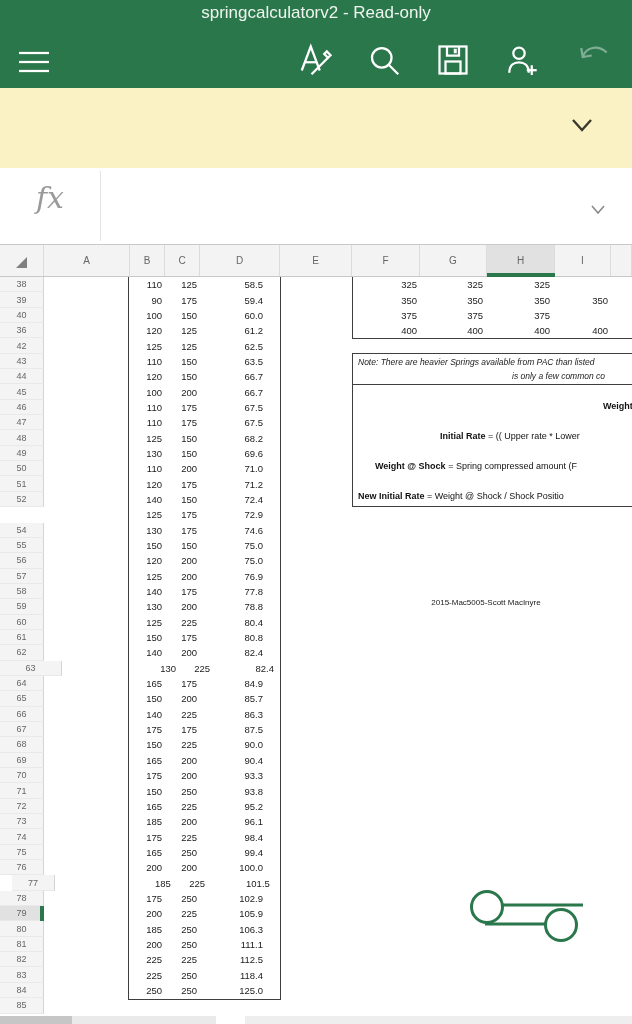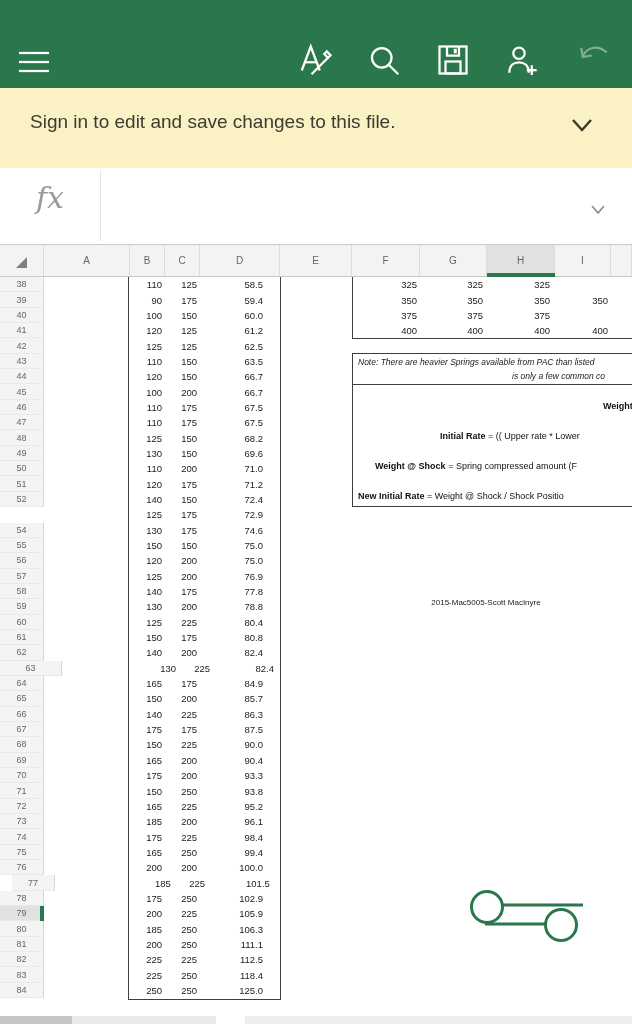--- a/index.html
+++ b/index.html
@@ -97,20 +97,21 @@
   .hscroll{position:absolute;left:0;top:1016px;width:632px;height:8px;background:#fff;}
   .hs-seg{position:absolute;top:0;height:8px;}
   .hs-thumb{left:0;width:72px;background:#c6c6c6;}
   .hs-mid{left:72px;width:144px;background:#eaeaea;}
   .hs-right{left:245px;width:387px;background:#eeeeee;}
 </style>
 </head>
 <body>
 
 <div class="titlebar">
+  <div class="doc-title">springcalculatorv2 - Read-only</div>
 
   <div class="tb-icon" id="icon-menu">
     <svg viewBox="0 0 24 24" stroke-width="1.8">
         <line x1="2" y1="6" x2="22" y2="6"></line>
         <line x1="2" y1="12" x2="22" y2="12"></line>
         <line x1="2" y1="18" x2="22" y2="18"></line>
       </svg>
   </div>
   <div class="tb-icon" id="icon-format">
     <svg viewBox="0 0 24 24">
@@ -144,21 +145,20 @@
   </div>
   <div class="tb-icon" id="icon-undo">
     <svg viewBox="0 0 24 24">
         <path d="M20.5 7 C14.5 1.5, 6.5 3.5, 4.5 10"></path>
         <polyline points="3.5,4 4.5,10 10.5,9"></polyline>
       </svg>
   </div>
 </div>
 
 <div class="banner">
-  <div class="banner-text">Sign in to edit and save changes to this file.</div>
   <div class="banner-chevron">
     <svg viewBox="0 0 24 20">
         <polyline points="3,4 12,14 21,4"></polyline>
       </svg>
   </div>
 </div>
 
 <div class="fxbar">
   <div class="fx-glyph">fx</div>
   <div class="fx-divider"></div>
@@ -220,21 +220,21 @@
       <div class="cell c-c" style="width: 35px;">150</div>
       <div class="cell c-d" style="width: 80px;">60.0</div>
       <div class="cell c-e" style="width: 72px;"></div>
       <div class="cell c-f" style="width: 68px;">375</div>
       <div class="cell c-g" style="width: 67px;">375</div>
       <div class="cell c-h" style="width: 68px;">375</div>
       <div class="cell c-i" style="width: 56px;"></div>
       <div class="cell c-j" style="width: 21px;"></div>
     </div>
     <div class="grow">
-      <div class="cell rowhdr" style="width: 44px;">41</div>
+      <div class="cell rowhdr" style="width: 44px;">36</div>
       <div class="cell c-a" style="width: 86px;"></div>
       <div class="cell c-b" style="width: 35px;">120</div>
       <div class="cell c-c" style="width: 35px;">125</div>
       <div class="cell c-d" style="width: 80px;">61.2</div>
       <div class="cell c-e" style="width: 72px;"></div>
       <div class="cell c-f" style="width: 68px;">400</div>
       <div class="cell c-g" style="width: 67px;">400</div>
       <div class="cell c-h" style="width: 68px;">400</div>
       <div class="cell c-i" style="width: 56px;">400</div>
       <div class="cell c-j" style="width: 21px;"></div>
@@ -784,20 +784,33 @@
       <div class="cell c-h" style="width: 68px;"></div>
       <div class="cell c-i" style="width: 56px;"></div>
       <div class="cell c-j" style="width: 21px;"></div>
     </div>
     <div class="grow">
       <div class="cell rowhdr" style="width: 44px;">84</div>
       <div class="cell c-a" style="width: 86px;"></div>
       <div class="cell c-b" style="width: 35px;">250</div>
       <div class="cell c-c" style="width: 35px;">250</div>
       <div class="cell c-d" style="width: 80px;">125.0</div>
+      <div class="cell c-e" style="width: 72px;"></div>
+      <div class="cell c-f" style="width: 68px;"></div>
+      <div class="cell c-g" style="width: 67px;"></div>
+      <div class="cell c-h" style="width: 68px;"></div>
+      <div class="cell c-i" style="width: 56px;"></div>
+      <div class="cell c-j" style="width: 21px;"></div>
+    </div>
+    <div class="grow">
+      <div class="cell rowhdr" style="width: 44px;">85</div>
+      <div class="cell c-a" style="width: 86px;"></div>
+      <div class="cell c-b" style="width: 35px;"></div>
+      <div class="cell c-c" style="width: 35px;"></div>
+      <div class="cell c-d" style="width: 80px;"></div>
       <div class="cell c-e" style="width: 72px;"></div>
       <div class="cell c-f" style="width: 68px;"></div>
       <div class="cell c-g" style="width: 67px;"></div>
       <div class="cell c-h" style="width: 68px;"></div>
       <div class="cell c-i" style="width: 56px;"></div>
       <div class="cell c-j" style="width: 21px;"></div>
     </div>
   </div>
 
 <div class="ov bdark lt-l"></div>

